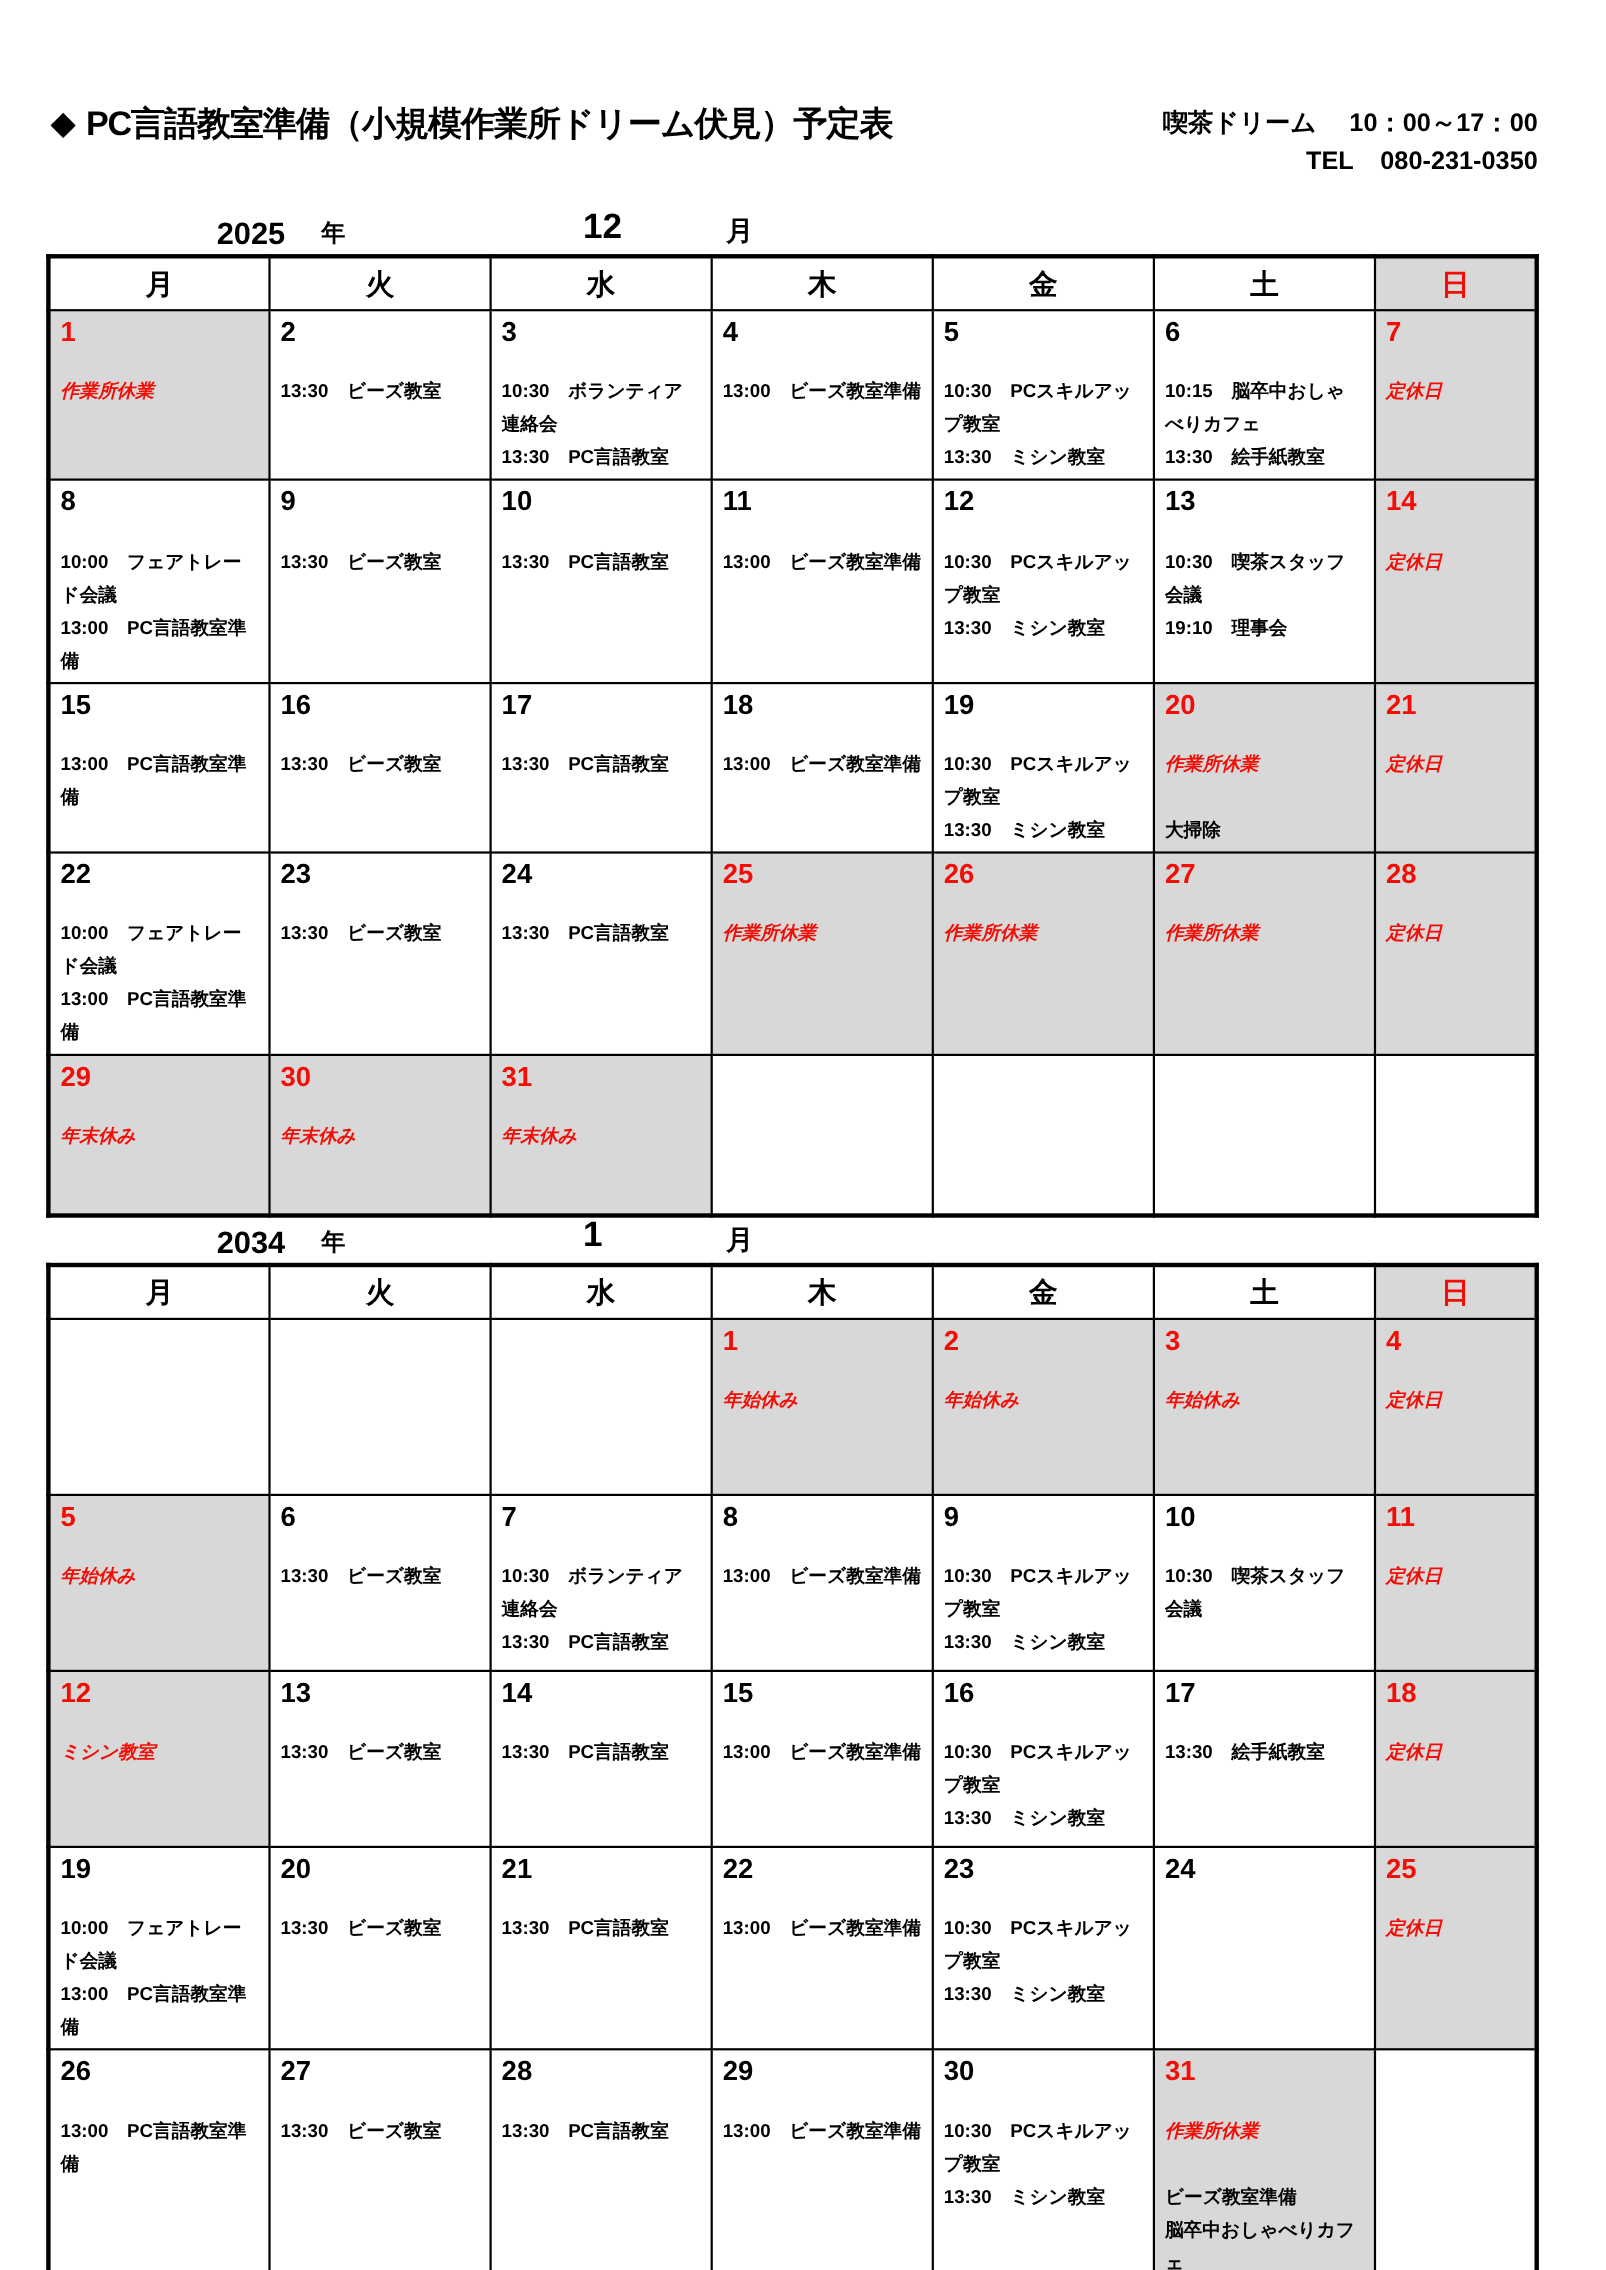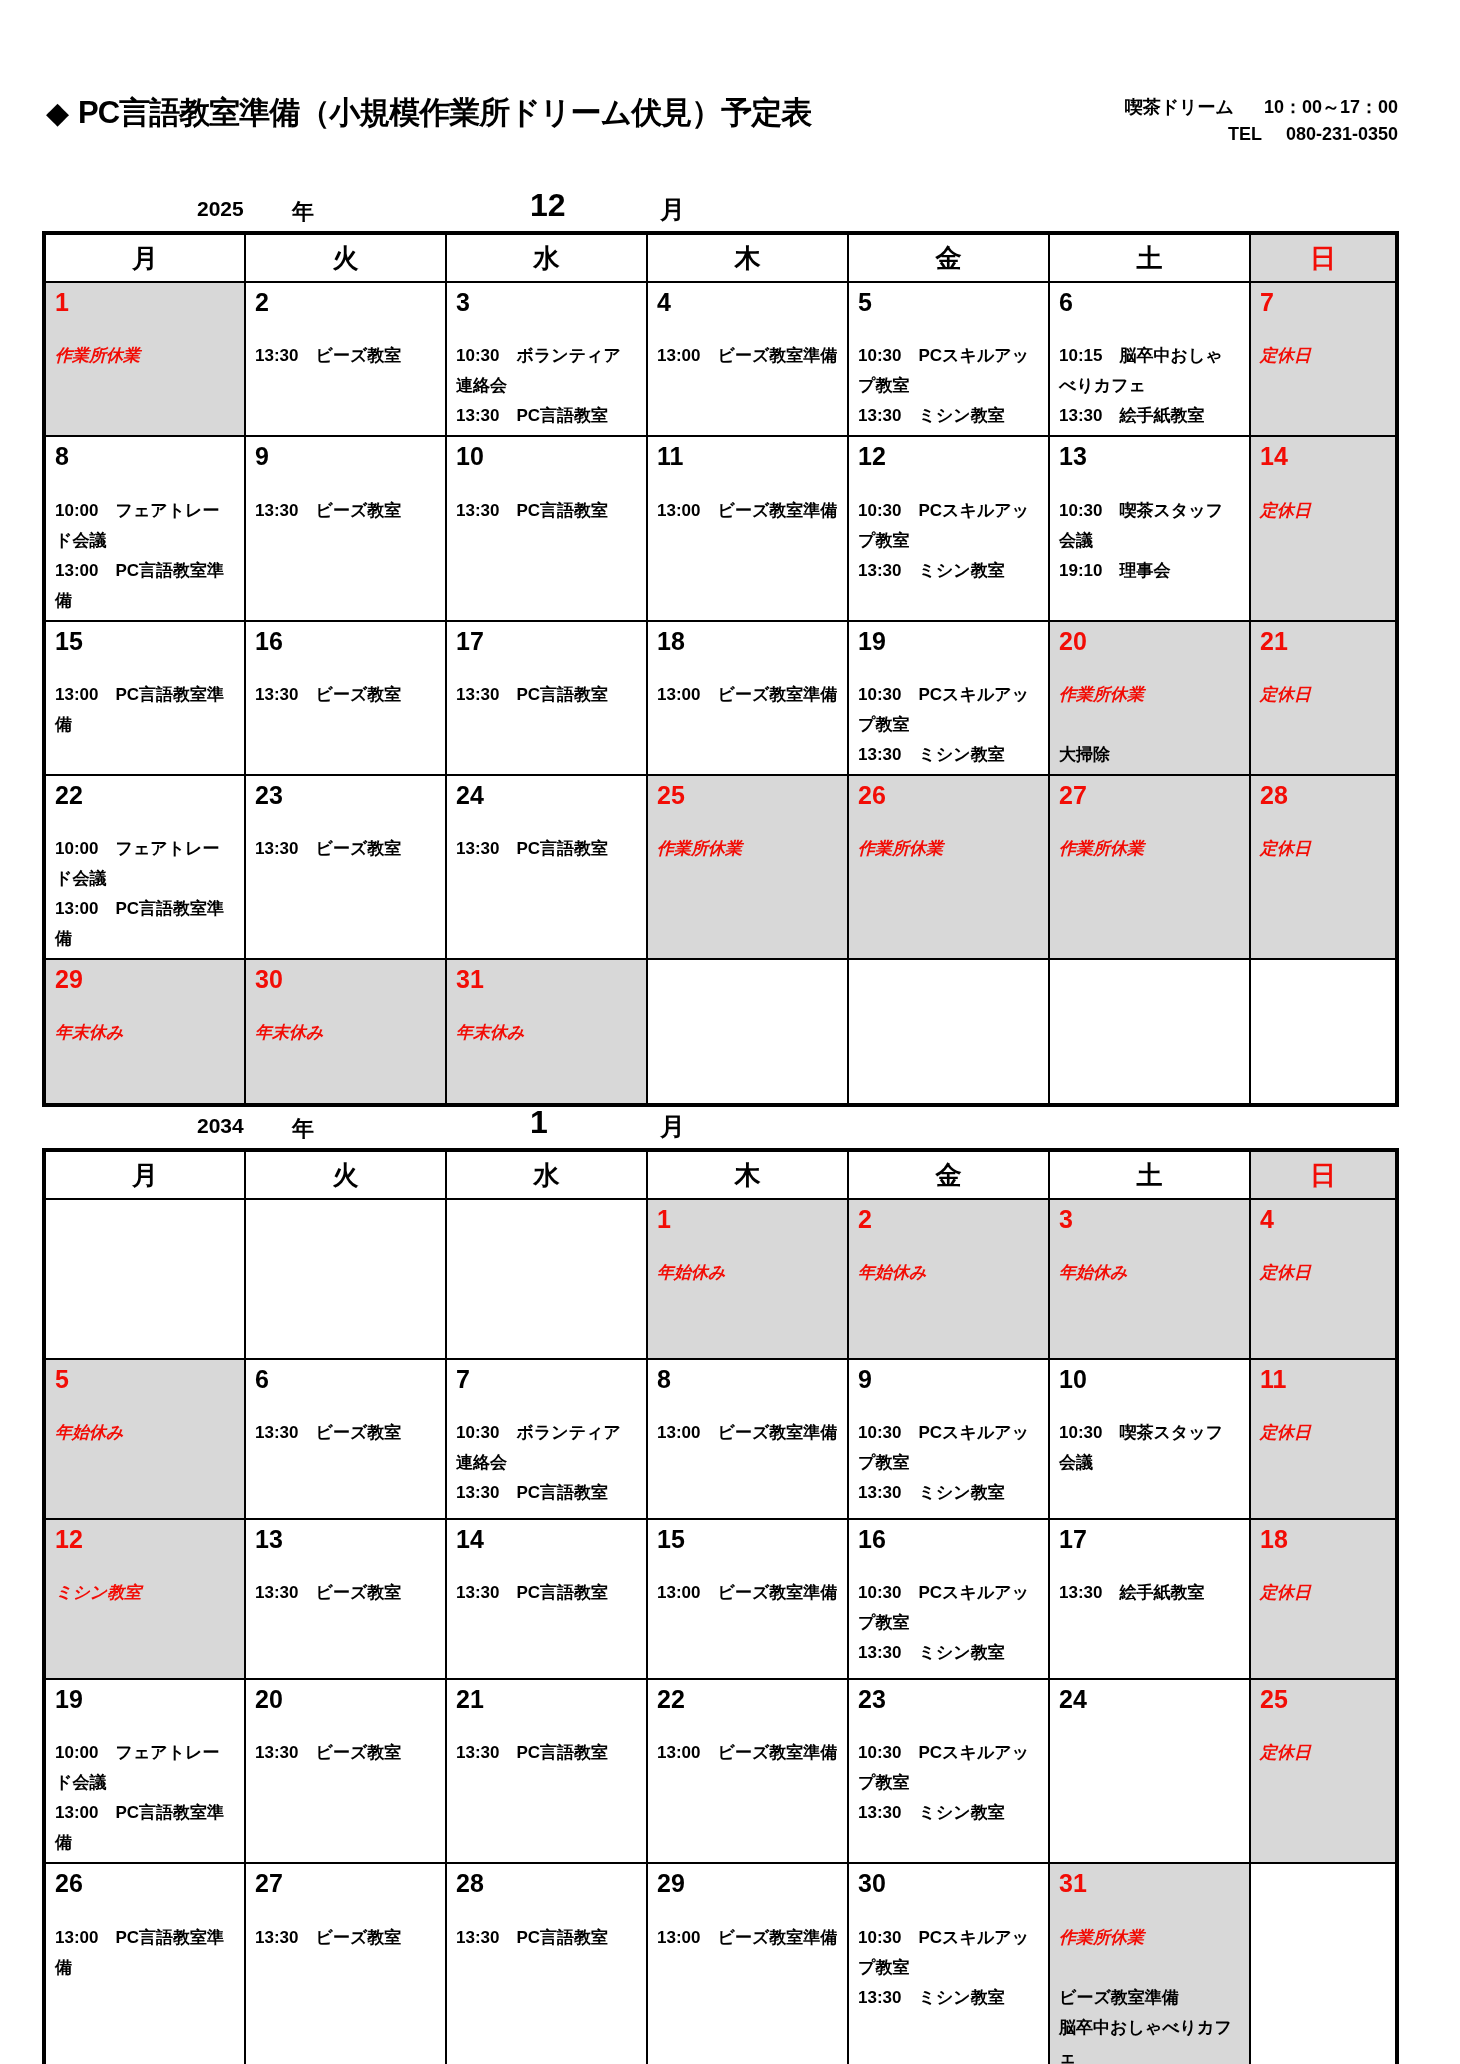--- a/index.html
+++ b/index.html
@@ -26,31 +26,31 @@
     display:flex;
     align-items:center;
     gap:10px;
     font-size:31px;
     letter-spacing:-1px;
     white-space:nowrap;
   }
   .diamond{font-size:30px;line-height:1;}
   .cafe-info{
     text-align:right;
-    font-size:18px;
+    font-size:23px;
     line-height:1.5;
     white-space:nowrap;
     padding-top:2px;
   }
   .cafe-info .gap{display:inline-block;width:30px;}
   .month-block{position:absolute;left:42px;}
   .month-0{top:183px;}
   .month-1{top:1100px;}
   .month-caption{position:relative;height:48px;}
-  .mc-year{position:absolute;left:155px;top:14px;font-size:21px;}
+  .mc-year{position:absolute;left:155px;top:14px;font-size:28px;}
   .mc-year-label{position:absolute;left:250px;top:14px;font-size:22px;}
   .mc-month{position:absolute;left:488px;top:4px;font-size:32px;}
   .mc-month-label{position:absolute;left:618px;top:10px;font-size:25px;}
   table.calendar{
     border-collapse:collapse;
     border:4px solid #000;
     table-layout:fixed;
     width:1353px;
     background:#fff;
   }

